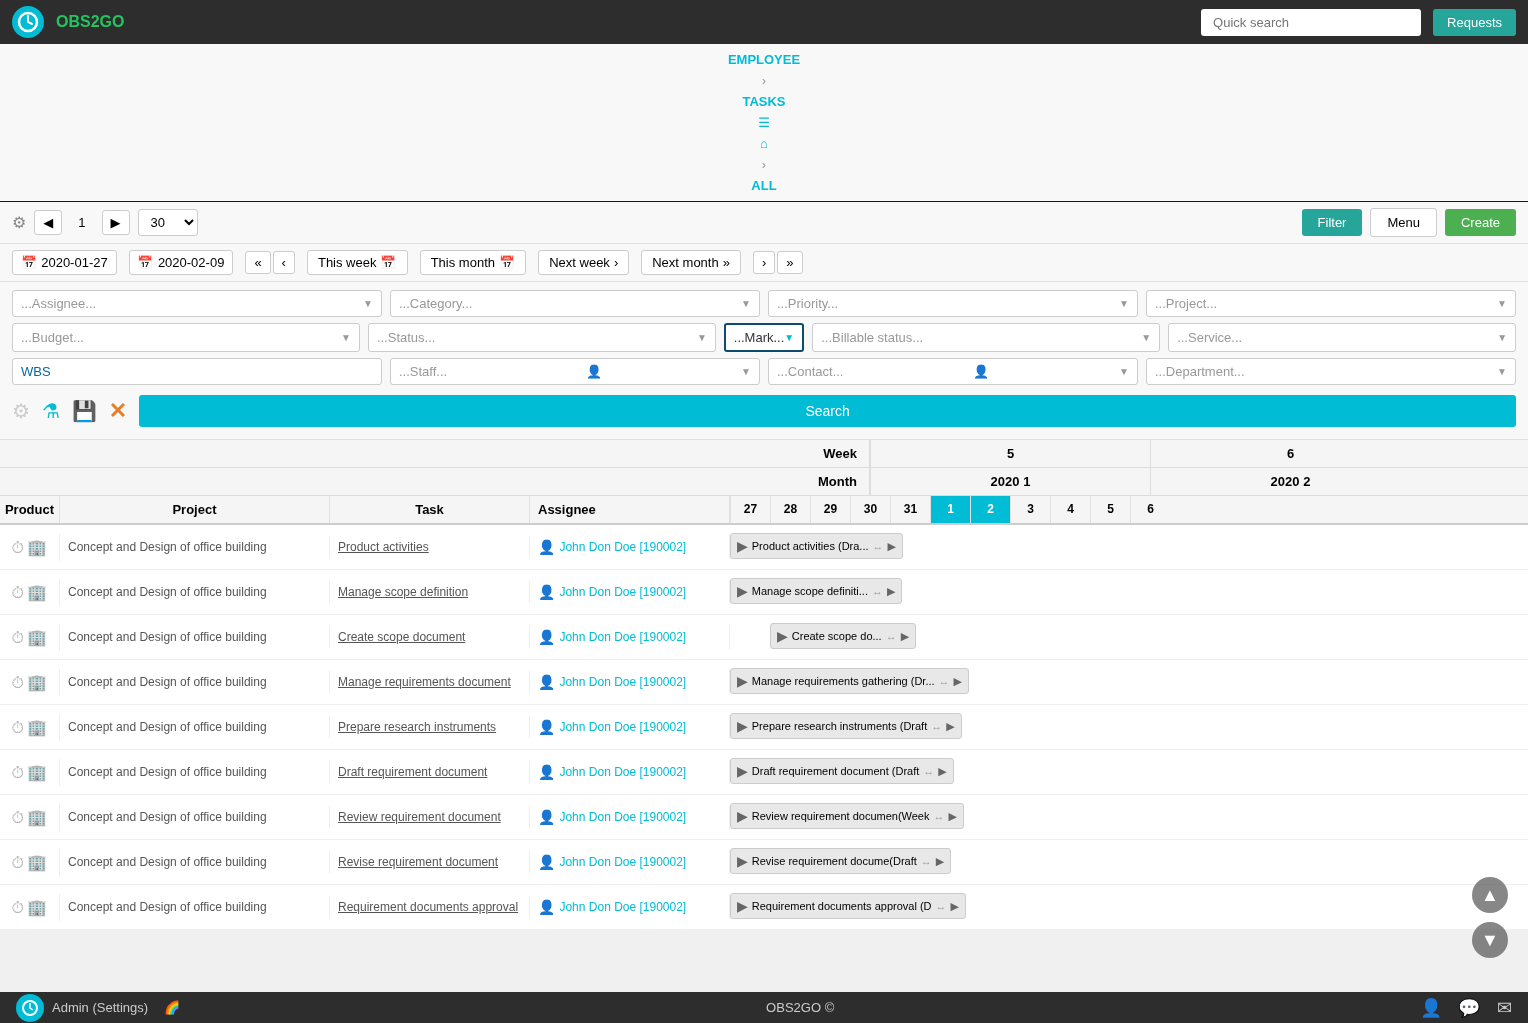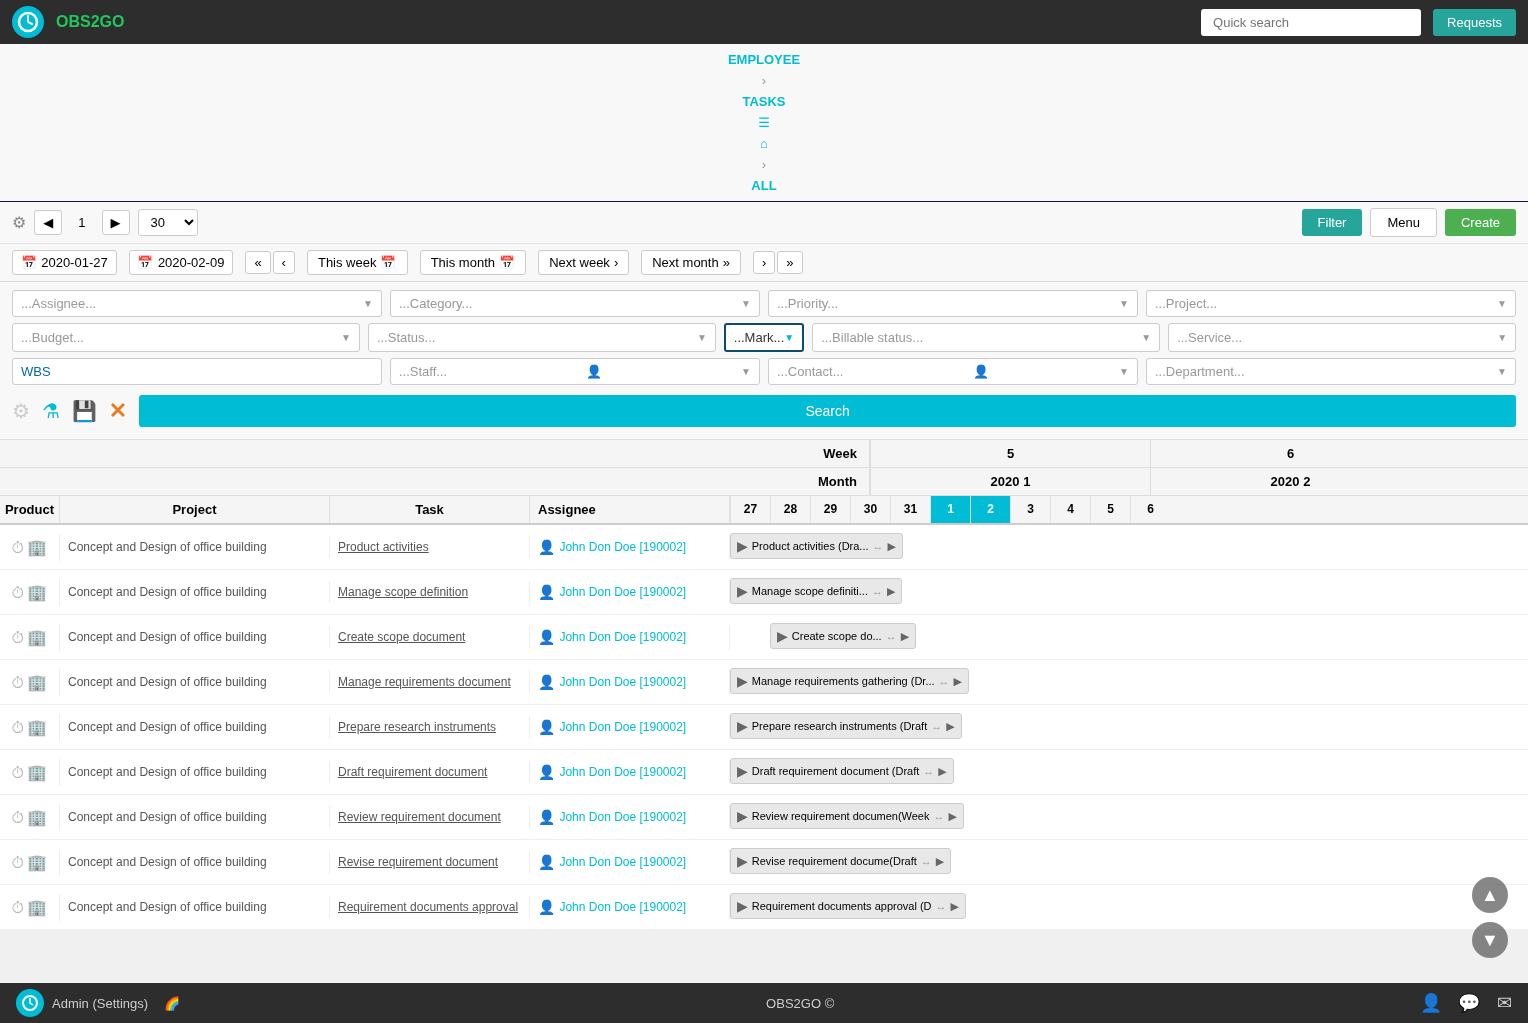--- a/index.html
+++ b/index.html
@@ -269,21 +269,21 @@
       gap: 4px;
     }
 
     .clock-icon { color: #aaa; font-size: 16px; }
     .building-icon { color: #888; font-size: 16px; }
     .person-icon { font-size: 14px; }
 
     
     .bottombar {
       background: #2d2d2d;
-      height: 40px;
+      height: 31px;
       display: flex;
       align-items: center;
       padding: 0 16px;
       color: white;
       font-size: 13px;
       position: fixed;
       bottom: 0;
       width: 100%;
     }
     .bottombar-title { flex: 1; color: #ccc; }

